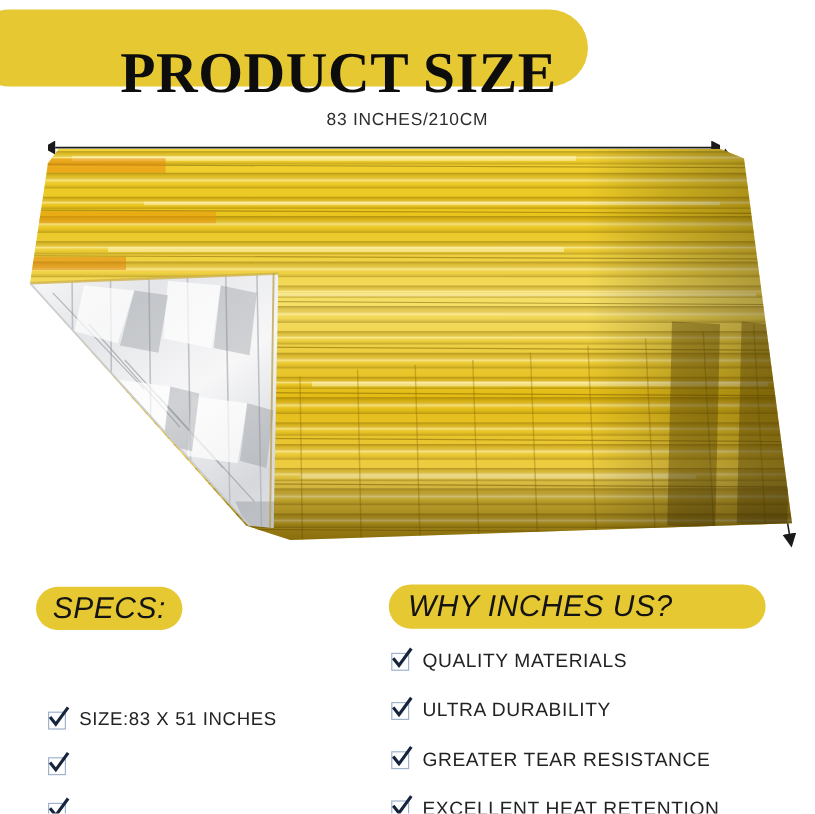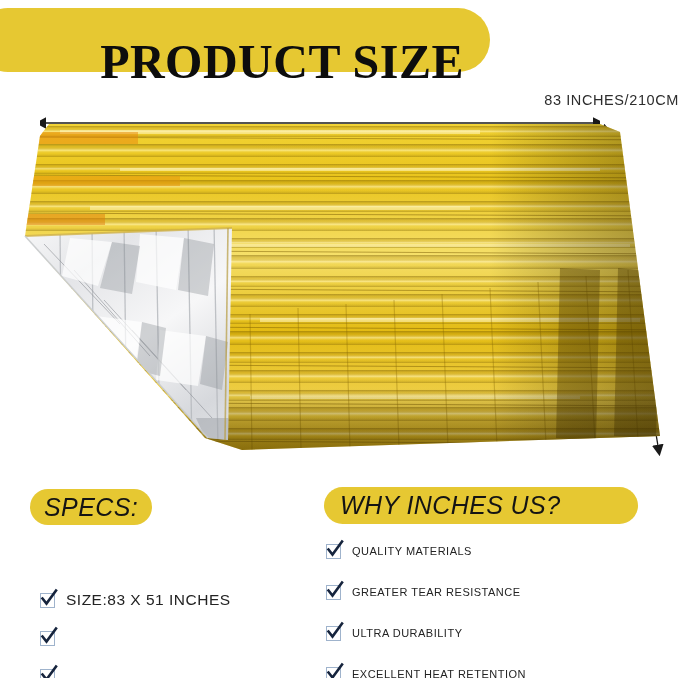--- a/index.html
+++ b/index.html
@@ -41,21 +41,21 @@
     white-space: nowrap;
     margin-top: 44px;
   }
 
   
   .dim-label-h {
     position: absolute;
     left: 0;
     top: 92px;
     width: 679px;
-    text-align: right;
+    text-align: center;
     font-size: 14.5px;
     letter-spacing: 0.6px;
     color: #2d2d2d;
     white-space: nowrap;
   }
   .dim-arrow-h {
     position: absolute;
     left: 40px;
     top: 112px;
     width: 560px;
@@ -153,21 +153,21 @@
     width: 20px;
     height: 20px;
     overflow: visible;
   }
   .check-label {
     font-size: 15.5px;
     letter-spacing: 0.5px;
     color: #232323;
     line-height: 1;
   }
-  .checklist-why .check-label { font-size: 11px; }
+  .checklist-why .check-label { font-size: 16px; }
 </style>
 </head>
 <body>
 
 <div class="header-banner">
   <span class="header-title">PRODUCT SIZE</span>
 </div>
 
 <div class="dim-label-h">83 INCHES/210CM</div>
 
@@ -404,34 +404,34 @@
     </span>
     <span class="check-label">QUALITY MATERIALS</span>
   </div>
 
   <div class="check-row">
     <span class="checkbox">
       <svg viewBox="0 0 20 20">
           <path d="M3.5,9.5 L7.5,14.5 L17,1.5" stroke="#16243d" stroke-width="2.6" fill="none" stroke-linecap="square"></path>
         </svg>
     </span>
+    <span class="check-label">ULTRA DURABILITY</span>
+  </div>
+
+  <div class="check-row">
+    <span class="checkbox">
+      <svg viewBox="0 0 20 20">
+          <path d="M3.5,9.5 L7.5,14.5 L17,1.5" stroke="#16243d" stroke-width="2.6" fill="none" stroke-linecap="square"></path>
+        </svg>
+    </span>
     <span class="check-label">GREATER TEAR RESISTANCE</span>
   </div>
 
   <div class="check-row">
     <span class="checkbox">
       <svg viewBox="0 0 20 20">
           <path d="M3.5,9.5 L7.5,14.5 L17,1.5" stroke="#16243d" stroke-width="2.6" fill="none" stroke-linecap="square"></path>
         </svg>
     </span>
-    <span class="check-label">ULTRA DURABILITY</span>
-  </div>
-
-  <div class="check-row">
-    <span class="checkbox">
-      <svg viewBox="0 0 20 20">
-          <path d="M3.5,9.5 L7.5,14.5 L17,1.5" stroke="#16243d" stroke-width="2.6" fill="none" stroke-linecap="square"></path>
-        </svg>
-    </span>
     <span class="check-label">EXCELLENT HEAT RETENTION</span>
   </div>
 
 </div>
 
 </body></html>

